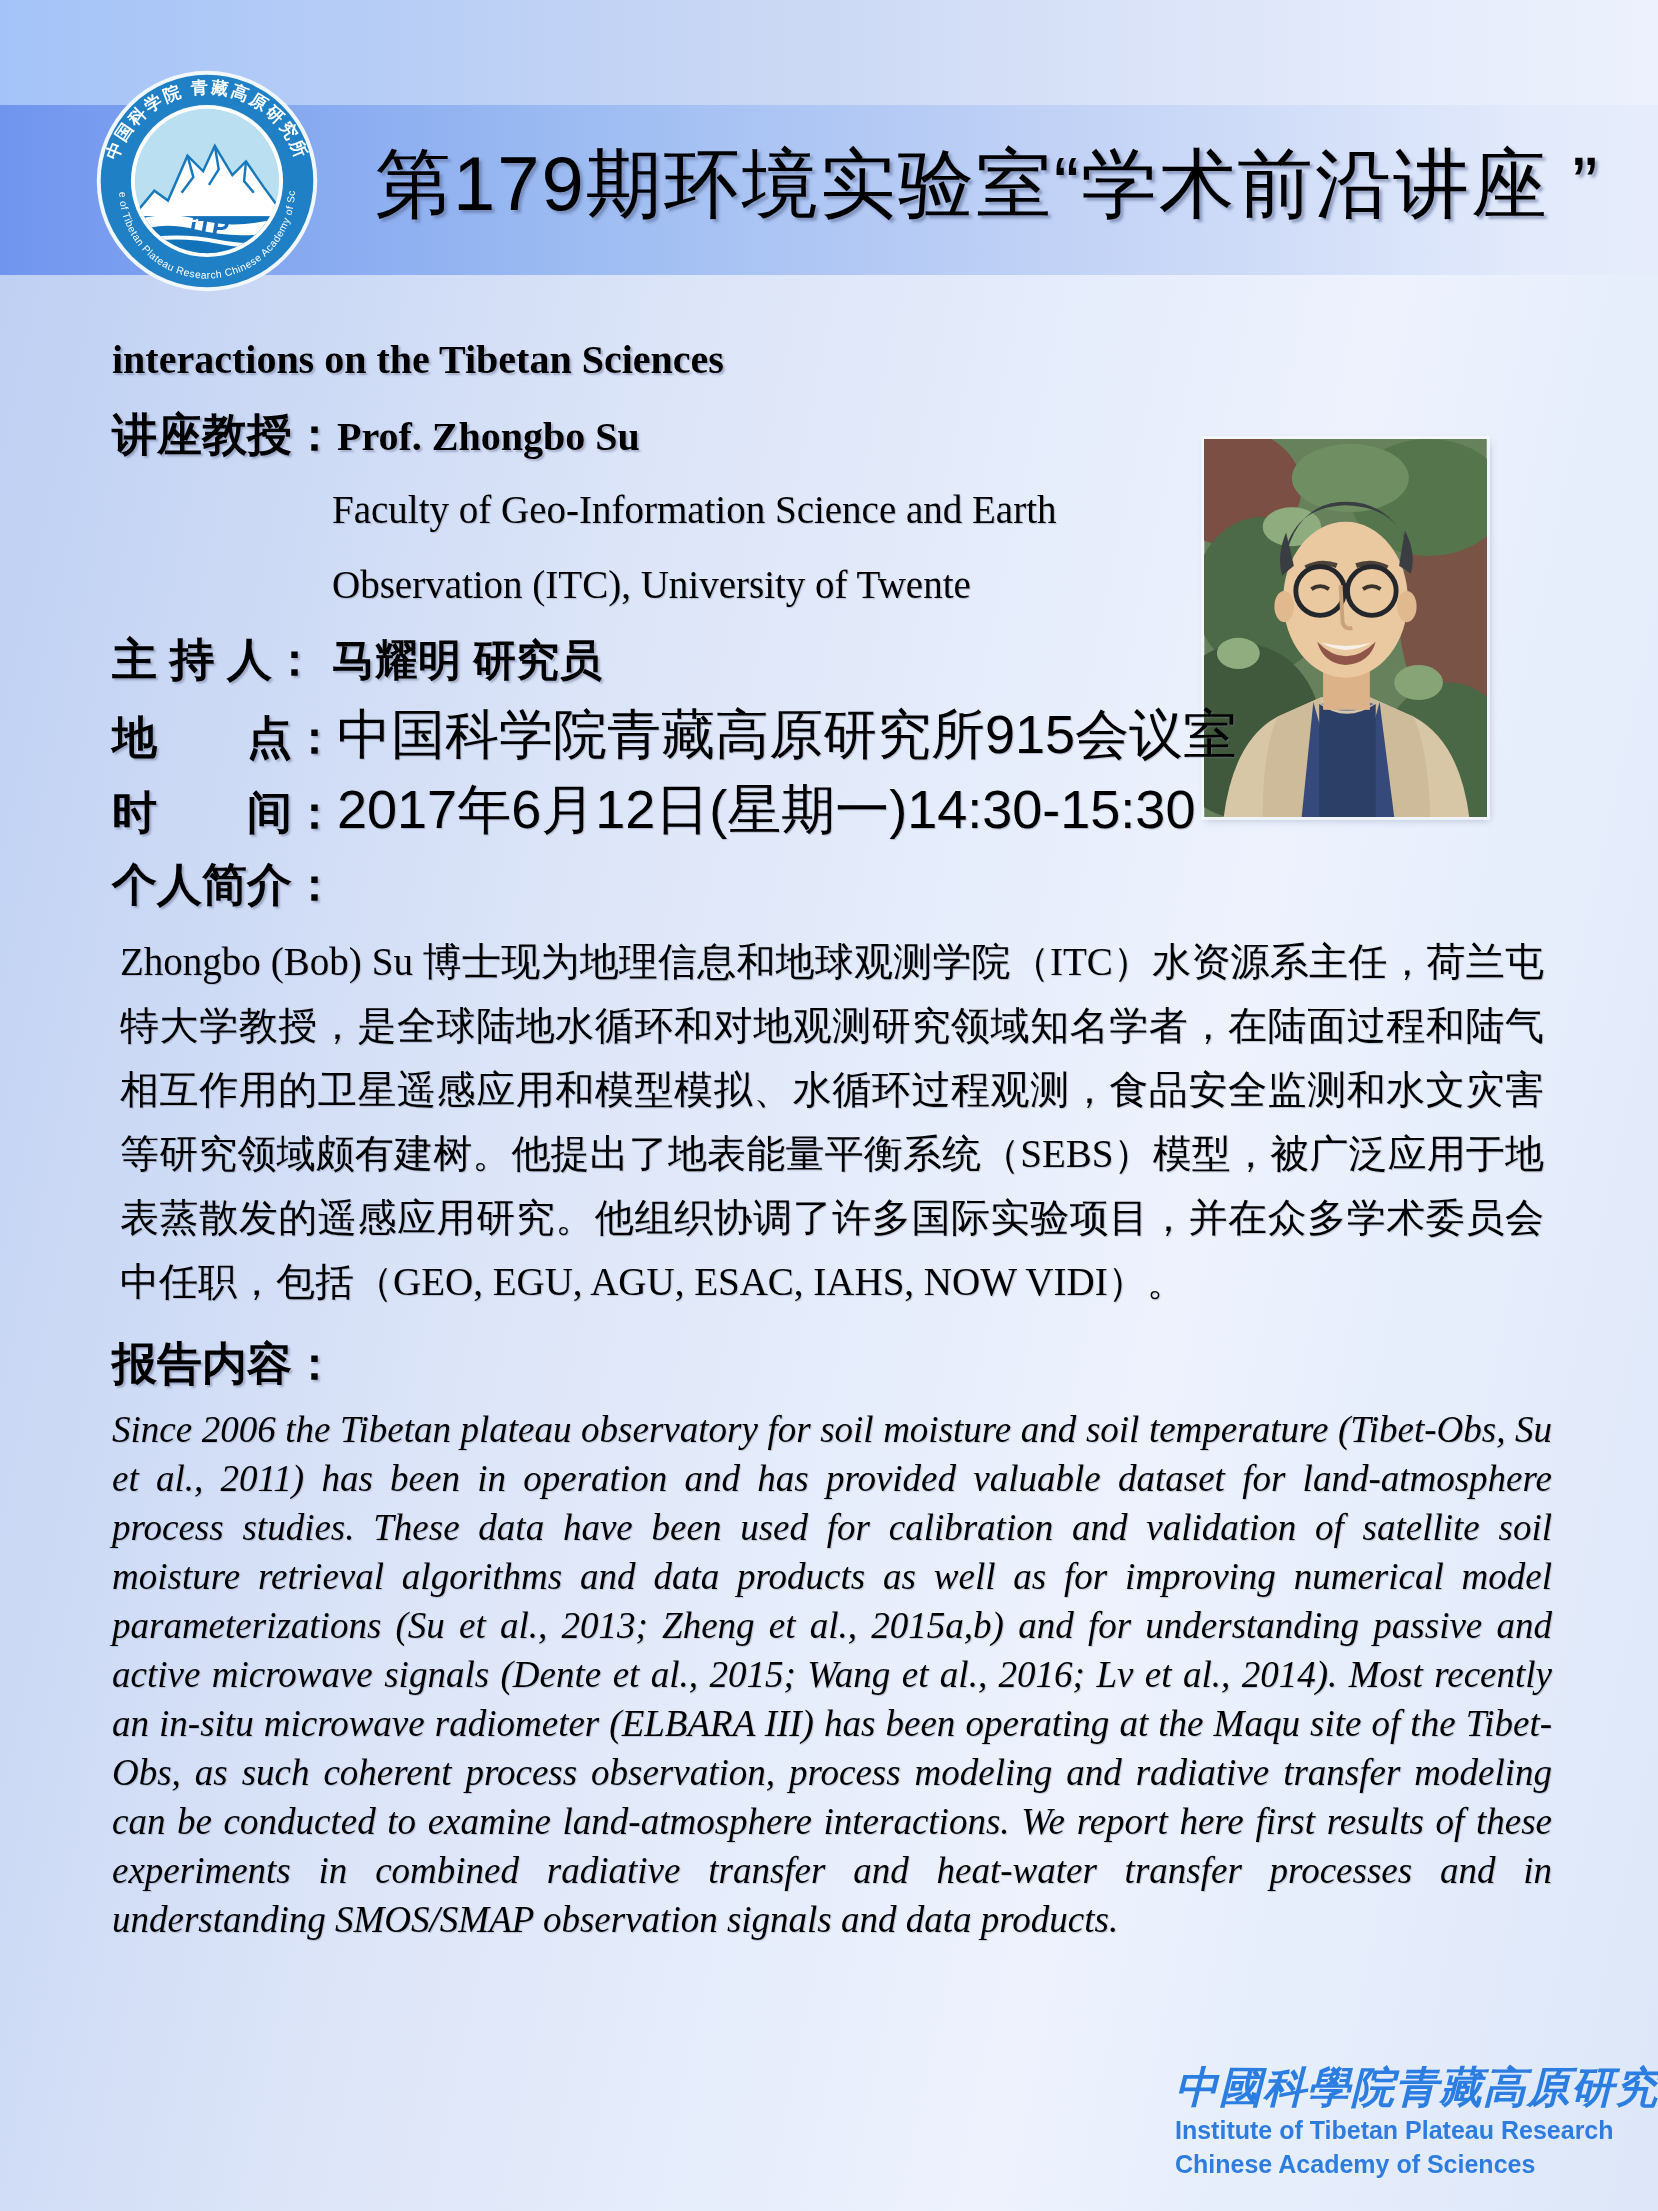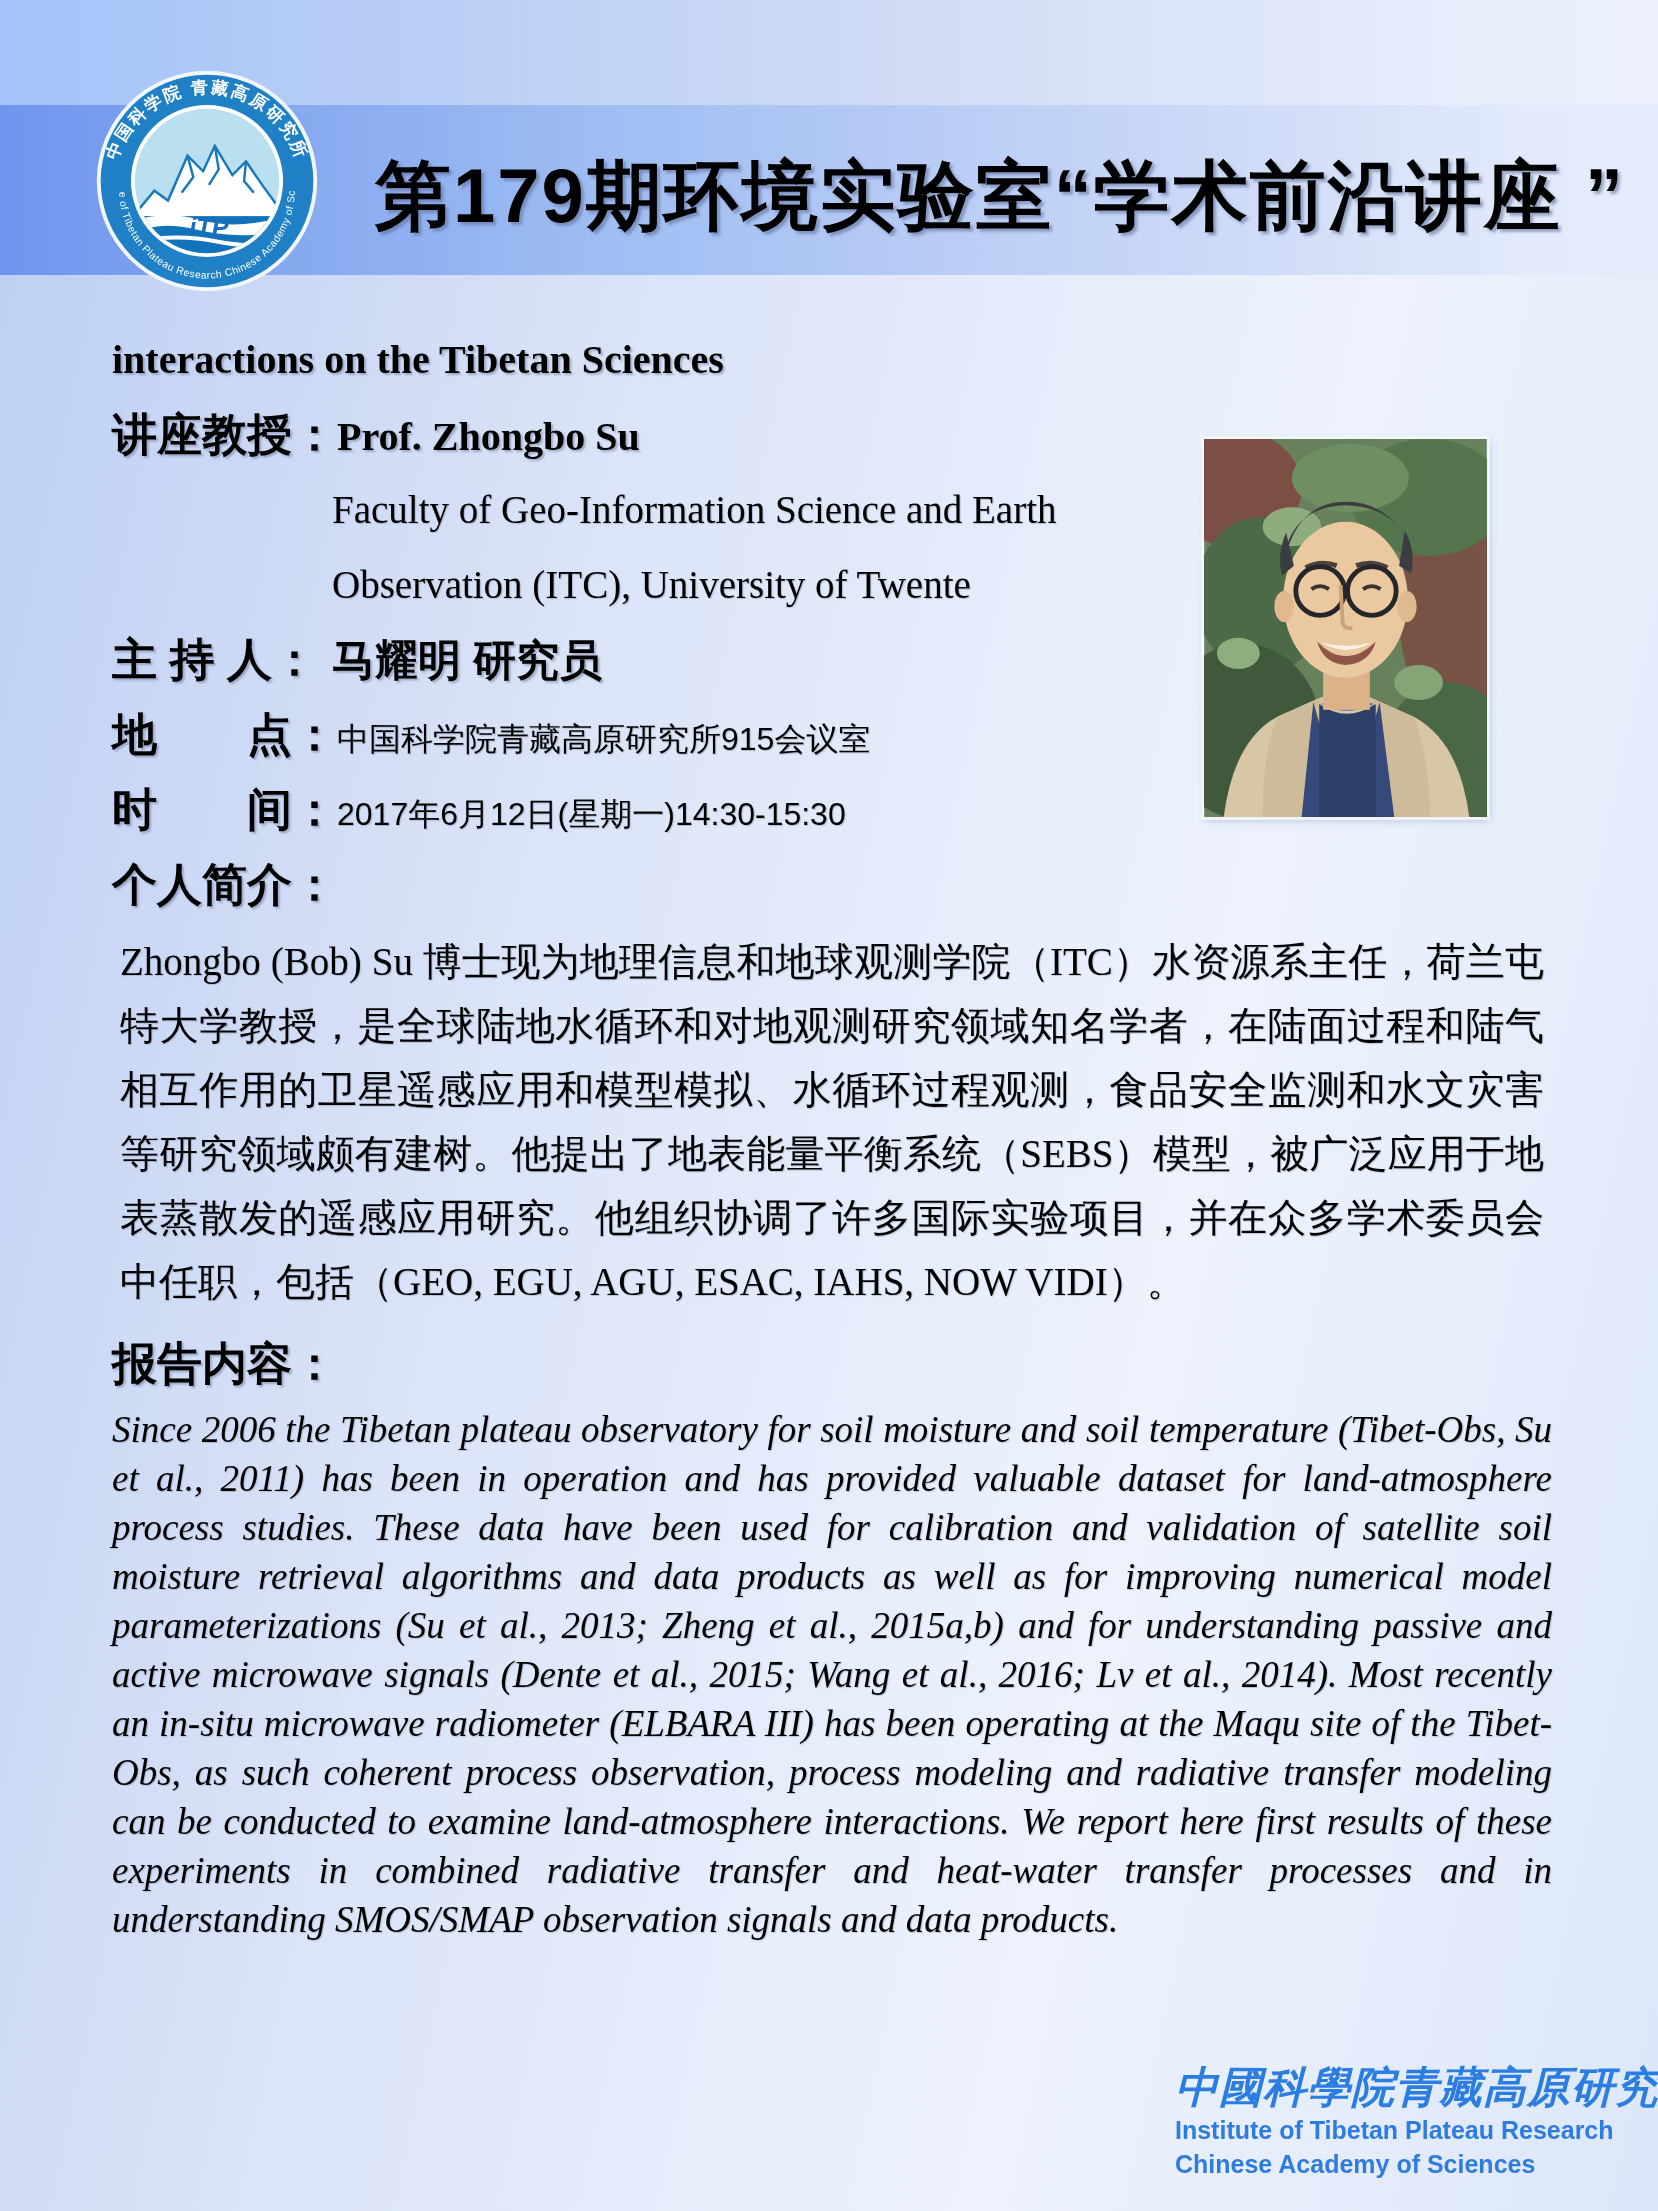--- a/index.html
+++ b/index.html
@@ -13,42 +13,42 @@
   }
   .top-strip{
     position:absolute;left:0;top:0;width:1659px;height:105px;
     background:linear-gradient(to right,#a4c3f8 0%,#c9d7f4 45%,#e9eefc 90%,#ecf1fd 100%);
   }
   .title-band{
     position:absolute;left:0;top:105px;width:1659px;height:170px;
     background:linear-gradient(to right,#7095ee 0%,#9dbcf2 35%,#c3d3f6 65%,#e2eafb 92%,#e6ecfb 100%);
   }
   .page-title{
-    position:absolute;left:375px;top:146px;
-    font-size:76px;font-weight:bold;letter-spacing:2px;white-space:nowrap;
+    position:absolute;left:375px;top:134px;
+    font-size:76px;font-weight:normal;letter-spacing:2px;white-space:nowrap;
     text-shadow:2.9px 2.9px 2.9px rgba(90,105,150,.55);
   }
   .logo{position:absolute;left:88px;top:62px;width:238px;height:238px;}
   .photo{
     position:absolute;left:1204px;top:439px;width:283px;height:378px;
     box-shadow:0 0 0 2.9px rgba(245,248,253,.9),2px 2.9px 7.8px rgba(110,125,165,.45);
   }
   .content{position:absolute;left:112px;top:322px;width:1440px;}
   .row{height:75px;line-height:75px;white-space:nowrap;}
   .lbl{
     display:inline-block;min-width:220px;
     font-weight:bold;font-size:45px;
     text-shadow:2px 2px 2px rgba(110,120,155,.5);
   }
   .v-serif-bold{font-family:"Liberation Serif",serif;font-weight:bold;font-size:40px;
     text-shadow:2px 2px 2px rgba(110,120,155,.5);}
   .v-serif{font-family:"Liberation Serif",serif;font-size:39px;
     text-shadow:1px 1px 1px rgba(120,130,160,.45);}
   .v-cn-bold{font-weight:bold;font-size:43px;text-shadow:2px 2px 2px rgba(110,120,155,.5);}
-  .v-cn{font-size:32px;text-shadow:1px 1px 1px rgba(120,130,160,.45);}
+  .v-cn{font-size:54px;text-shadow:1px 1px 1px rgba(120,130,160,.45);}
   .indent{padding-left:220px;}
   .heading{
     height:75px;line-height:75px;font-weight:bold;font-size:45px;
     text-shadow:2px 2px 2px rgba(110,120,155,.5);
   }
   .heading.tight{height:64px;line-height:64px;margin-top:17.6px;}
   .para-cn{
     margin:8px;font-family:"Liberation Serif","DejaVu Serif",serif;
     font-size:39px;line-height:64px;text-align:justify;
     text-shadow:1px 1px 1px rgba(120,130,160,.4);

